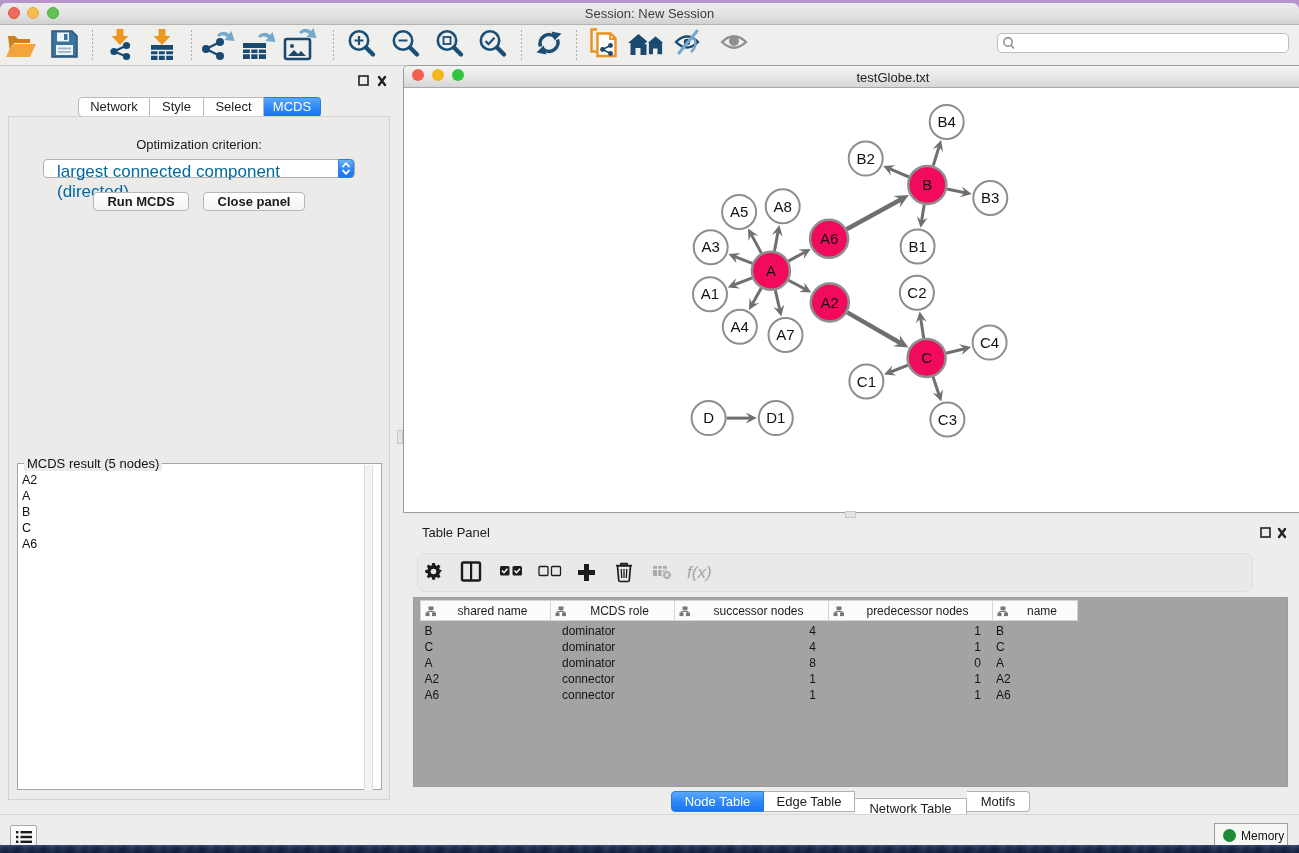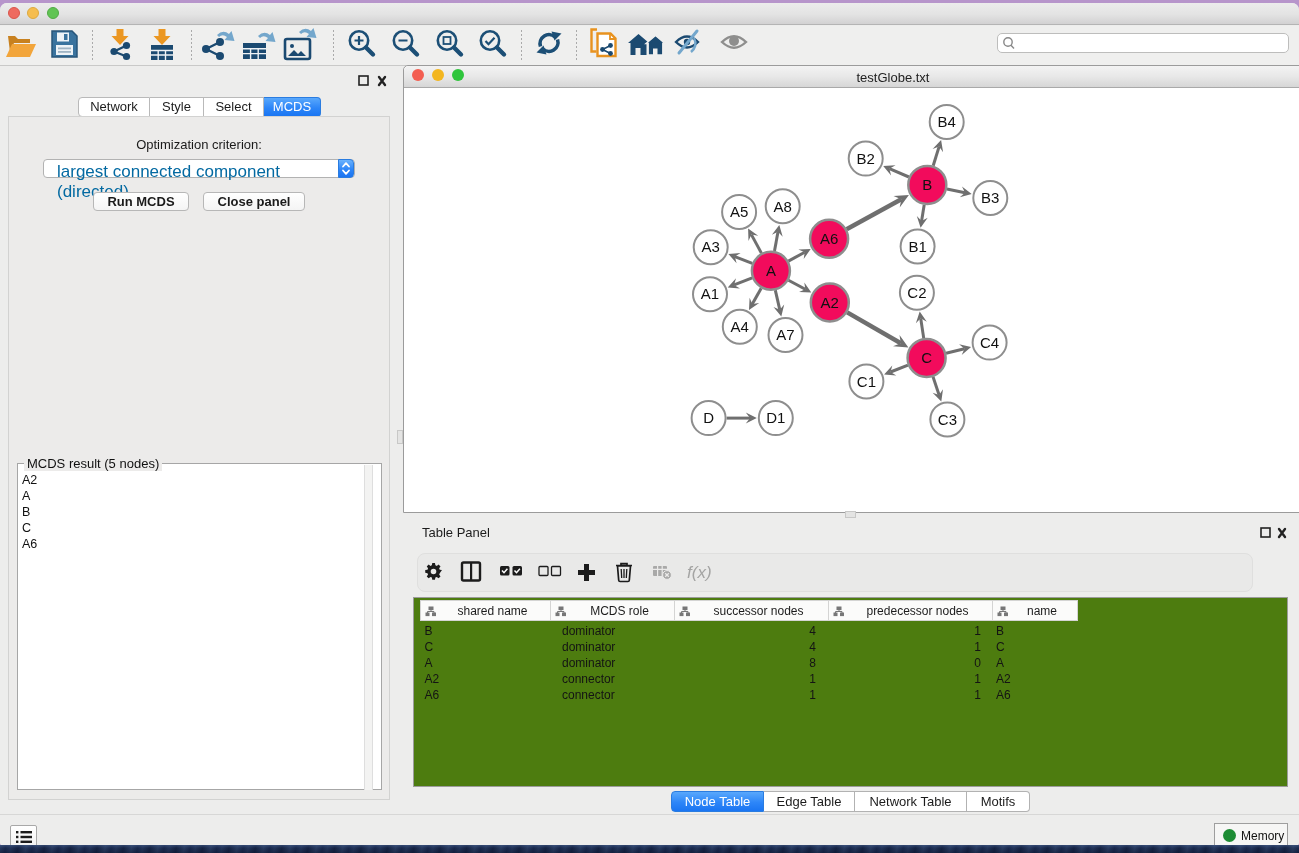--- a/index.html
+++ b/index.html
@@ -52,36 +52,37 @@
   background:linear-gradient(180deg,#f3f3f3 0,#e8e8e8 50%,#d6d6d6 100%);
   border-bottom:1px solid #a9a9a9; border-radius:5px 0 0 0; }
 #ntitle .t1 { left:8px; background:#f35e51; top:3px;}
 #ntitle .t2 { left:28px; background:#f3b61f; top:3px;}
 #ntitle .t3 { left:48px; background:#2fc53c; top:3px;}
 #ntitle .txt { position:absolute; top:4px; width:100%; text-align:center;
   font-size:13px; color:#222; }
 
 #tpanel { position:absolute; left:392px; top:444px; width:907px; height:303px; }
 #ttable { position:absolute; left:21px; top:85.5px; width:875px; height:190px;
-  background:#4d7c0f; border:1px solid #9c9c9c; }
+  background:#a3a3a3; border:1px solid #9c9c9c; }
 .th { position:absolute; top:2px; height:21px; background:#fbfbfa;
   border:1px solid #d4d4d3; border-right:none; font-size:12px; color:#1c1c1c; }
 .th.lastc { border-right:1px solid #d4d4d3; }
 .trow { position:absolute; font-size:12px; color:#141414; }
 .btab { font-size:13px; color:#1c1c1c; background:#fff; border:1px solid #b2b2b2;
   border-left:none; text-align:center; line-height:19px; height:21px; }
 text { font-family:"Liberation Sans", sans-serif; }
 </style>
 </head>
 <body>
 <div id="app">
   <div id="titlebar">
     <div class="tl t1"></div>
       <div class="tl t2"></div>
       <div class="tl t3"></div>
+    <div id="wtitle">Session: New Session</div>
   </div>
   <div id="toolbar">
     <svg class="abs" style="left:0;top:0;" width="1299" height="40" viewBox="0 0 1299 40">
 
       <path d="M8 10 l7 0 l3 3 l12 0 l0 4 l-16 0 l-4 9 z" fill="#c8811f"></path>
       <path d="M12 18 h24 l-6 13 h-24 z" fill="#f2a53b"></path>
 
       <path d="M52 5 h20 l5 5 v21 h-25 z" fill="#3a739e"></path>
       <path d="M52 5 h20 l5 5 v21 h-25 z" fill="none" stroke="#28567a" stroke-width="1.5"></path>
       <rect x="57" y="6.5" width="12" height="9" fill="#eef3f7"></rect>
@@ -415,21 +416,21 @@
 <div class="trow" style="left:582px;top:74px;">A2</div>
 <div class="trow" style="left:10.5px;top:90px;">A6</div>
 <div class="trow" style="left:148px;top:90px;">connector</div>
 <div class="trow" style="left:260px;top:90px;width:142px;text-align:right;">1</div>
 <div class="trow" style="left:412px;top:90px;width:155px;text-align:right;">1</div>
 <div class="trow" style="left:582px;top:90px;">A6</div>
       </div>
       <div class="tabrow" style="left:279px;top:280px;">
         <div class="btab first" style="width:93px;background:linear-gradient(180deg,#59a8fc 0,#2d86f8 55%,#1a75f2 100%);color:#fff;border-color:#2a7ce0;border-left:1px solid #2a7ce0;border-radius:4px 0 0 4px;">Node Table</div>
         <div class="btab" style="width:91px;">Edge Table</div>
-        <div class="btab" style="width:112px;">Network Table</div>
+        <div class="btab" style="width:112px;margin-top:7px;">Network Table</div>
         <div class="btab" style="width:63px;border-radius:0 4px 4px 0;">Motifs</div>
       </div>
     </div>
   </div>
   <div id="statusbar">
     <div class="abs" style="left:10px;top:9.5px;width:27px;height:22px;background:linear-gradient(180deg,#fff 0,#f2f2f2 100%);border:1px solid #a8a8a8;border-radius:2px;">
       <svg style="position:absolute;left:5px;top:4px;" width="16" height="14" viewBox="0 0 16 14">
         <g fill="#1c1c1c">
           <rect x="0" y="1" width="2.4" height="2.4"></rect>
             <rect x="4.5" y="1" width="11.5" height="2.4"></rect>

